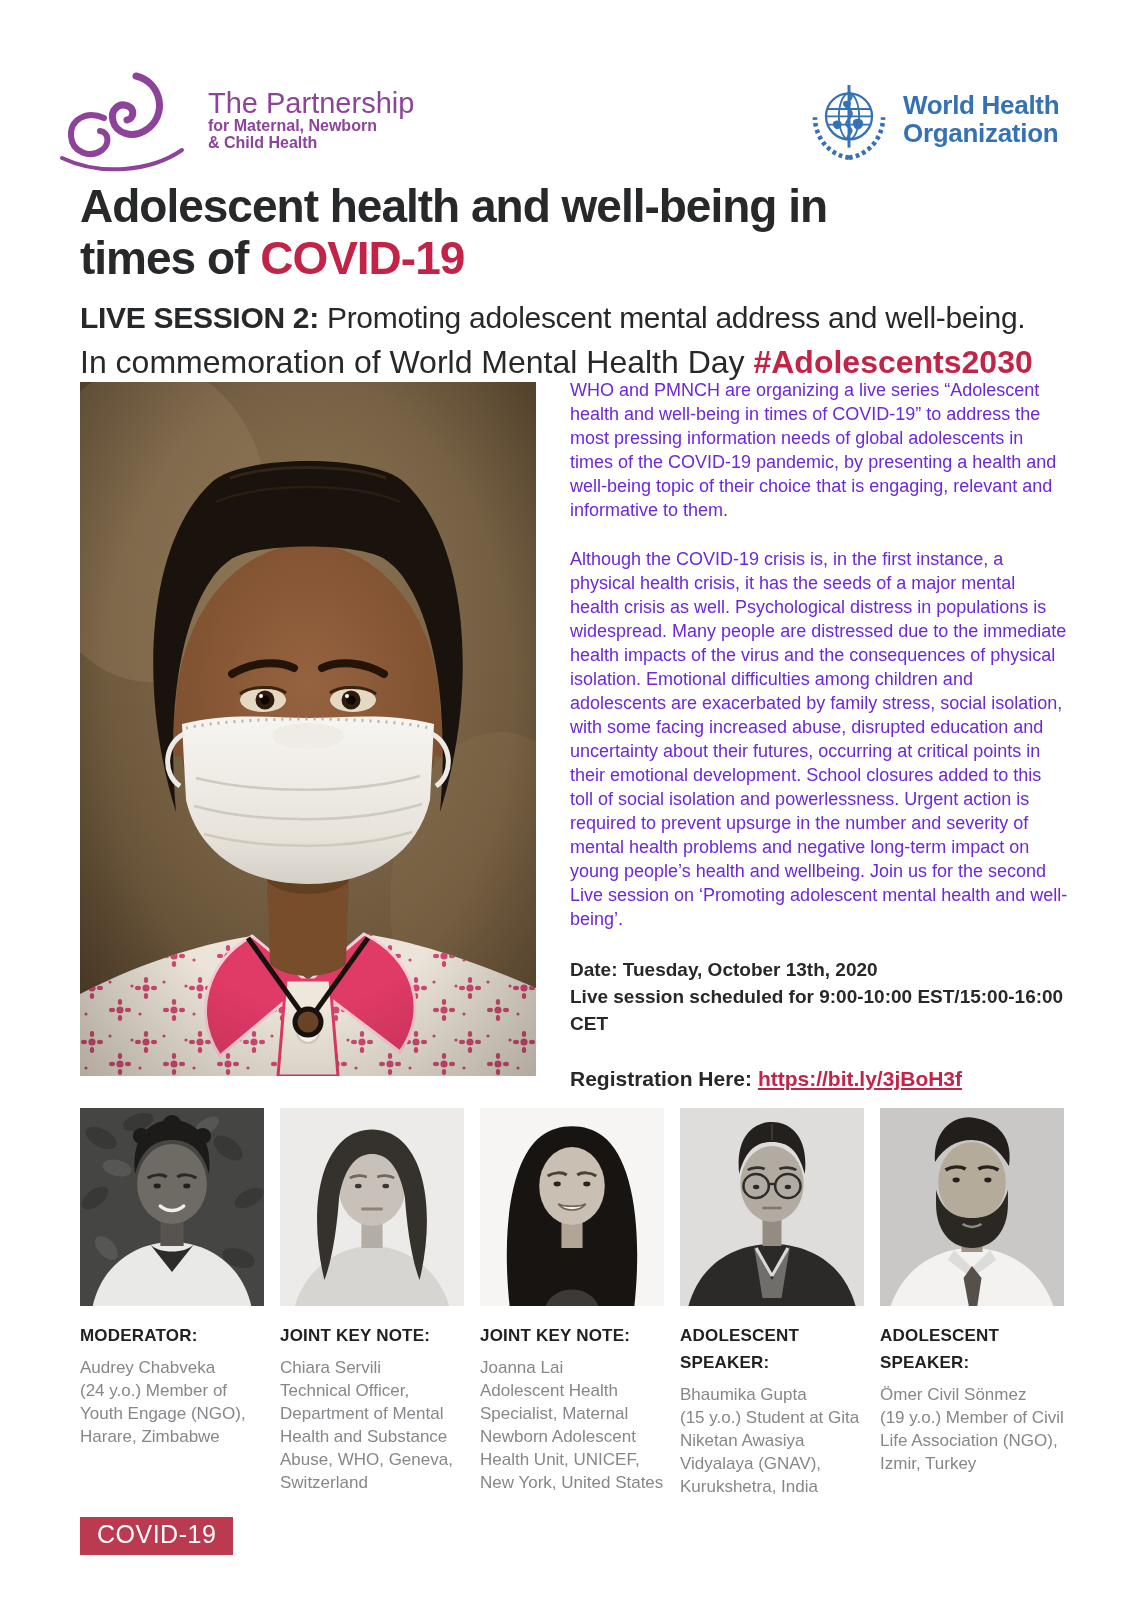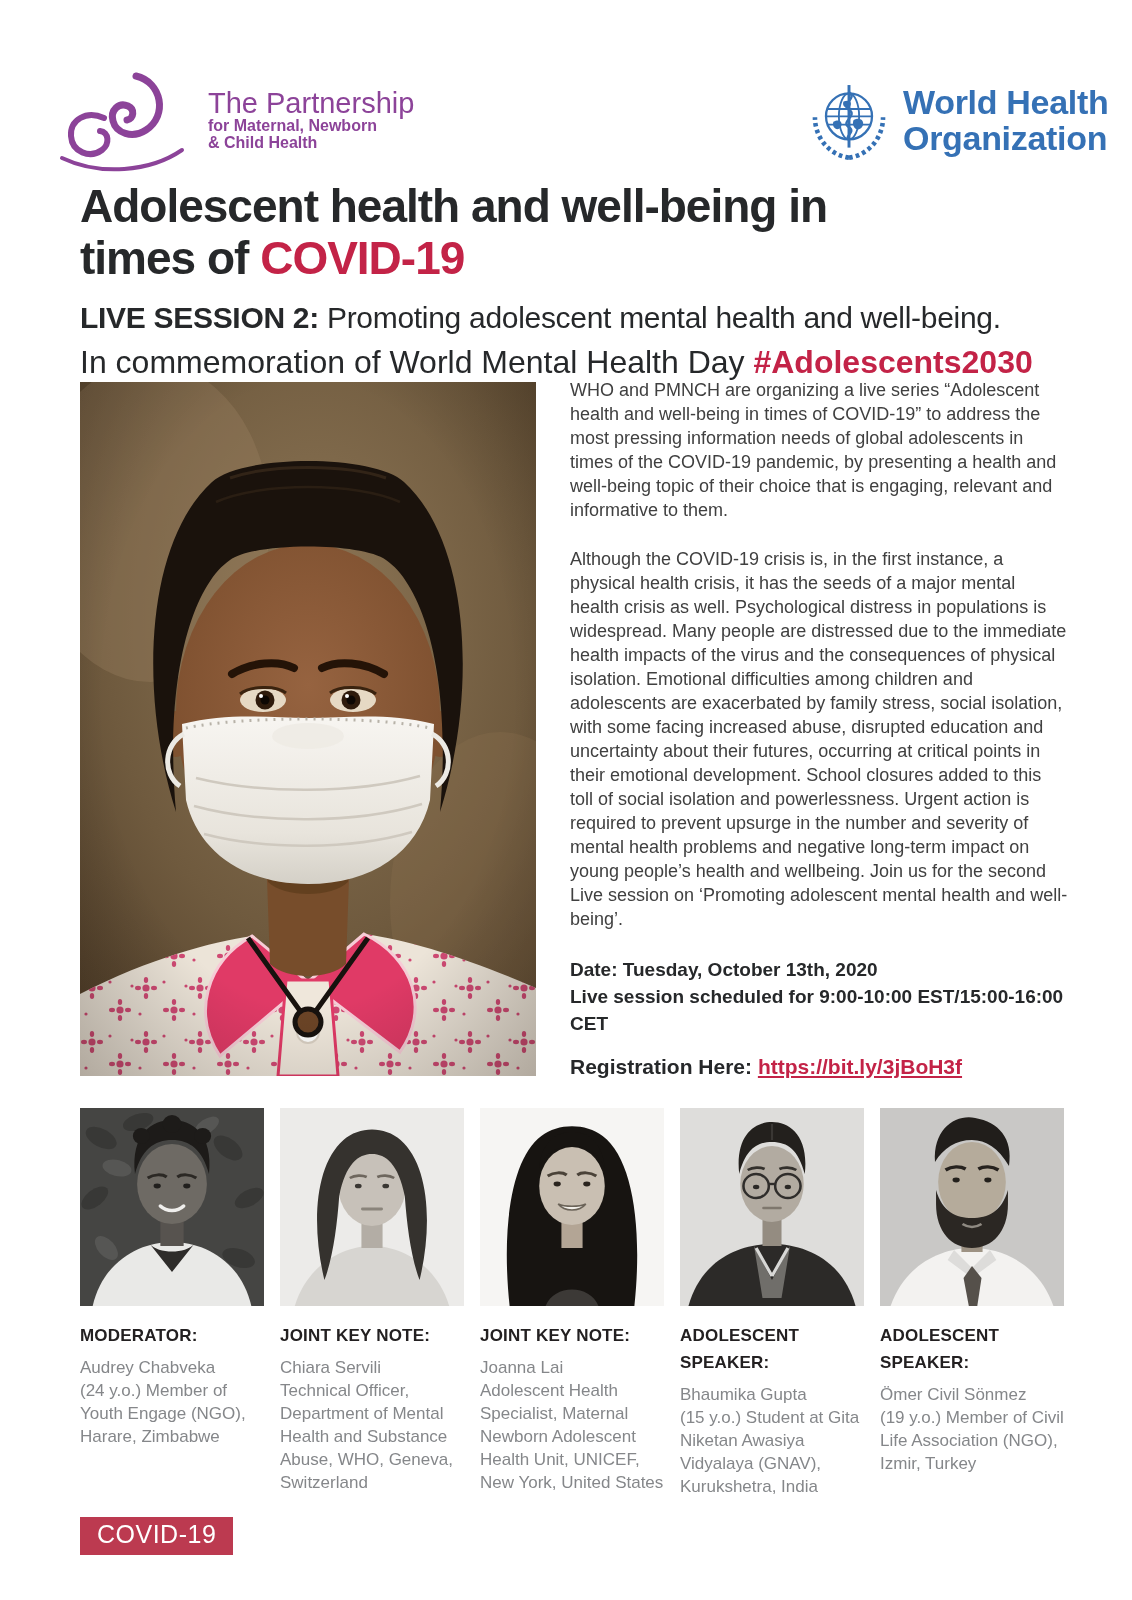--- a/index.html
+++ b/index.html
@@ -7,36 +7,36 @@
   body {
     width:1132px; height:1600px; position:relative; overflow:hidden;
     font-family:"Liberation Sans", sans-serif; color:#26282a;
   }
   
   .pmnch-logo { position:absolute; left:58px; top:66px; display:flex; align-items:center; }
   .pmnch-text { margin-left:22px; color:#8c4399; line-height:1.04; }
   .pmnch-text .l1 { font-size:29px; font-weight:400; letter-spacing:0; }
   .pmnch-text .l2, .pmnch-text .l3 { font-size:16px; font-weight:700; }
   .who-logo { position:absolute; left:803px; top:74px; display:flex; align-items:center; }
-  .who-text { margin-left:8px; color:#3571b5; font-weight:700; font-size:34px; line-height:1.06; letter-spacing:-0.3px; }
+  .who-text { margin-left:8px; color:#3571b5; font-weight:700; font-size:26px; line-height:1.06; letter-spacing:-0.3px; }
   
   .main-title { position:absolute; left:80px; top:180px; font-size:46px; font-weight:700;
     color:#26282a; line-height:1.14; letter-spacing:-1px; }
   .red { color:#c32347; }
   .subtitle { position:absolute; left:80px; top:301px; font-size:30px; color:#26282a; letter-spacing:-0.3px; }
   .subtitle .b { font-weight:700; }
   .commemoration { position:absolute; left:80px; top:344px; font-size:32px; color:#26282a; }
   .commemoration .hash { font-weight:700; color:#c32347; }
   
   .hero { position:absolute; left:80px; top:382px; width:456px; height:694px; }
   .hero svg { display:block; }
   
   .right-col { position:absolute; left:570px; top:378px; width:498px; }
-  .body-para { font-size:18px; line-height:24px; color:#404040; margin-bottom:25px; }
-  .date-block { font-size:19px; line-height:27px; font-weight:700; color:#26282a; margin-top:2px; margin-bottom:18px; }
+  .body-para { font-size:18px; line-height:24px; color:#6d28d9; margin-bottom:25px; }
+  .date-block { font-size:19px; line-height:27px; font-weight:700; color:#26282a; margin-top:2px; margin-bottom:30px; }
   .registration { font-size:21px; font-weight:700; color:#26282a; }
   .reg-link { color:#c32347; text-decoration:underline; cursor:pointer; }
   
   .speakers { position:absolute; left:80px; top:1108px; width:984px;
     display:grid; grid-template-columns:repeat(5,1fr); column-gap:16px; }
   .speaker-photo { width:100%; height:198px; display:block; }
   .speaker-role { margin-top:16px; font-size:17px; font-weight:700; color:#232021; line-height:1.6; letter-spacing:0.2px; }
   .speaker-name { margin-top:7px; font-size:17px; color:#85878a; line-height:23px; }
   .speaker-desc { font-size:17px; color:#85878a; line-height:23px; }
   
@@ -81,21 +81,21 @@
     </g>
   </svg>
   <div class="who-text">
     <div>World Health</div>
     <div>Organization</div>
   </div>
 </div>
 
 <h1 class="main-title"><span>Adolescent health and well-being in</span><br><span>times of </span><span class="red">COVID-19</span></h1>
 
-<div class="subtitle"><span class="b">LIVE SESSION 2:</span><span> Promoting adolescent mental health and well-being.</span></div>
+<div class="subtitle"><span class="b">LIVE SESSION 2:</span><span> Promoting adolescent mental address and well-being.</span></div>
 
 <div class="commemoration"><span>In commemoration of World Mental Health Day </span><span class="hash">#Adolescents2030</span></div>
 
 <div class="hero">
   <svg width="456" height="694" viewBox="0 0 456 694">
     <defs>
       <radialGradient id="bgG" cx="52%" cy="34%" r="85%">
         <stop offset="0%" stop-color="#8d7656"></stop>
           <stop offset="55%" stop-color="#6f5a3e"></stop>
           <stop offset="100%" stop-color="#4c3a26"></stop>

